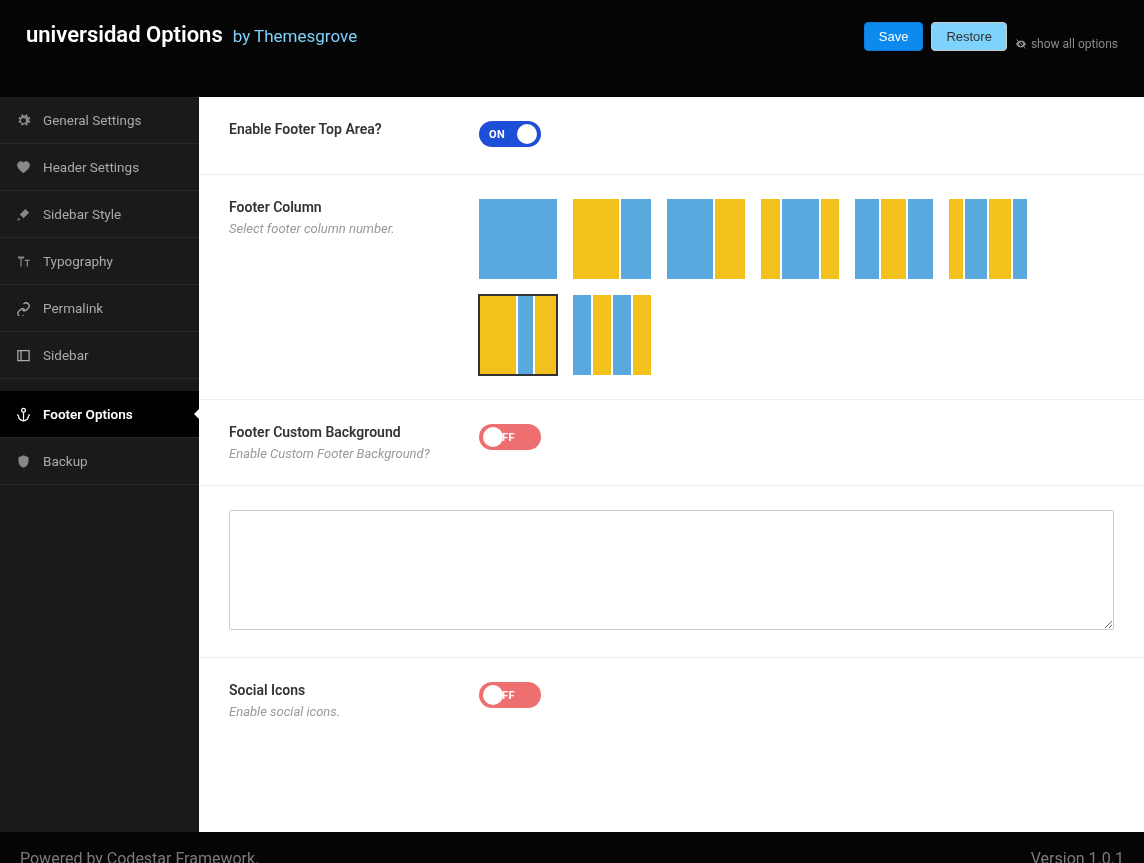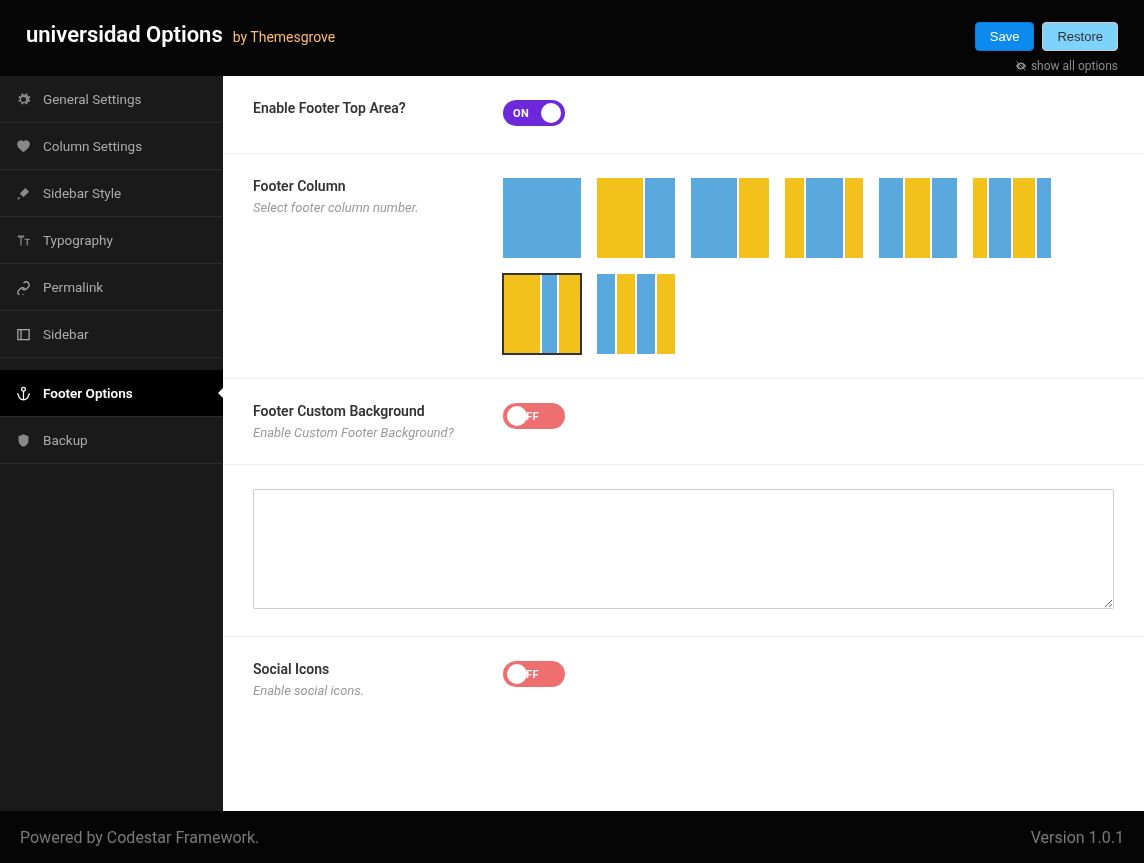--- a/index.html
+++ b/index.html
@@ -6,40 +6,40 @@
 body {
   font-family: -apple-system, BlinkMacSystemFont, "Segoe UI", Roboto, Arial, sans-serif;
   font-size: 14px;
   background: #0a0a0a;
   color: #333;
   width: 1144px;
   height: 863px;
   overflow: hidden;
 }
 .topbar {
-  height: 76px;
+  height: 97px;
   background: #050505;
   display: flex;
   align-items: flex-start;
   justify-content: space-between;
   padding: 22px 26px 0 26px;
 }
 .topbar-left { display: flex; align-items: baseline; gap: 10px; }
 .app-title { color: #fff; font-size: 22px; font-weight: 600; }
-.app-by { color: #fdba74; font-size: 14px; }
-.topbar-right { display: flex; flex-direction: column; align-items: flex-end; gap: 8px; }
+.app-by { color: #7dd3fc; font-size: 17px; }
+.topbar-right { display: flex; flex-direction: row; align-items: flex-end; gap: 8px; }
 .btn-row { display: flex; gap: 8px; }
 .btn { padding: 6px 14px; border-radius: 4px; font-size: 13px; cursor: pointer; border: 1px solid transparent; }
 .btn-save { background: #0d8aee; color: #fff; border-color:#0a7bd6; }
 .btn-restore { background: #7dd3fc; color: #333; border-color:#ccc; }
 .show-all { color: #8a8a8a; font-size: 12px; cursor: pointer; display: flex; align-items: center; gap: 4px; }
 .show-all svg { width: 12px; height: 12px; fill: #8a8a8a; }
 
 .main-row { display: flex; height: 735px; }
-.sidebar { width: 223px; background: #1a1a1a; }
+.sidebar { width: 199px; background: #1a1a1a; }
 .sidebar-item {
   display: flex; align-items: center; gap: 12px;
   padding: 15px 16px;
   color: #aaa; font-size: 13.5px;
   border-bottom: 1px solid #2a2a2a;
   cursor: pointer;
   position: relative;
 }
 .sidebar-item.active { background: #000; color: #fff; font-weight: 600; margin-top: 12px; }
 .sidebar-item.active::after {
@@ -52,21 +52,21 @@
 .sidebar-item.active .sidebar-icon { fill: #fff; }
 
 .content { flex: 1; background: #fff; overflow-y: auto; }
 .section { padding: 24px 30px; border-bottom: 1px solid #eee; display: flex; gap: 22px; }
 .section-label { width: 228px; flex-shrink: 0; }
 .section-label h3 { font-size: 14px; font-weight: 600; color: #333; margin-bottom: 6px; }
 .section-label p { font-size: 13px; color: #999; font-style: italic; }
 .section-control { flex: 1; }
 
 .toggle { display: inline-flex; align-items: center; width: 62px; height: 26px; border-radius: 26px; position: relative; cursor: pointer; }
-.toggle.on { background: #6d28d9; text-decoration: underline; }
+.toggle.on { background: #1d4ed8; text-decoration: underline; }
 .toggle.off { background: #ed6f6f; }
 .toggle-knob { position: absolute; width: 20px; height: 20px; border-radius: 50%; background: #fff; top: 3px; }
 .toggle.on .toggle-knob { right: 4px; }
 .toggle.off .toggle-knob { left: 4px; }
 .toggle-label { position: absolute; color: #fff; font-size: 11px; font-weight: 700; letter-spacing: 0.5px; }
 .toggle.on .toggle-label { left: 10px; }
 .toggle.off .toggle-label { right: 26px; margin-left: 24px; }
 
 .layouts { display: flex; flex-wrap: wrap; gap: 16px; }
 .layout-opt { width: 78px; height: 80px; cursor: pointer; display: flex; gap: 2px; }
@@ -106,21 +106,21 @@
       <div class="sidebar-item">
         <svg class="sidebar-icon" viewBox="0 0 24 24">
           <path d="M12 8a4 4 0 100 8 4 4 0 000-8zm9 4l2 1-1 3-2-1-2 2 1 2-3 1-1-2h-3l-1 2-3-1 1-2-2-2-2 1-1-3 2-1v-2l-2-1 1-3 2 1 2-2-1-2 3-1 1 2h3l1-2 3 1-1 2 2 2 2-1 1 3-2 1z"></path>
         </svg>
         <span>General Settings</span>
       </div>
       <div class="sidebar-item">
         <svg class="sidebar-icon" viewBox="0 0 24 24">
           <path d="M12 21s-8-5-10-11c-1-4 2-8 6-8 2 0 3 1 4 2 1-1 2-2 4-2 4 0 7 4 6 8-2 6-10 11-10 11z"></path>
         </svg>
-        <span>Column Settings</span>
+        <span>Header Settings</span>
       </div>
       <div class="sidebar-item">
         <svg class="sidebar-icon" viewBox="0 0 24 24">
           <path d="M15 3l6 6-9 9-6-6zM4 17l-2 5 5-2z"></path>
         </svg>
         <span>Sidebar Style</span>
       </div>
       <div class="sidebar-item">
         <svg class="sidebar-icon" viewBox="0 0 24 24">
           <path d="M3 4h10v3H9v13H7V7H3zM14 9h8v2h-3v9h-2v-9h-3z"></path>

